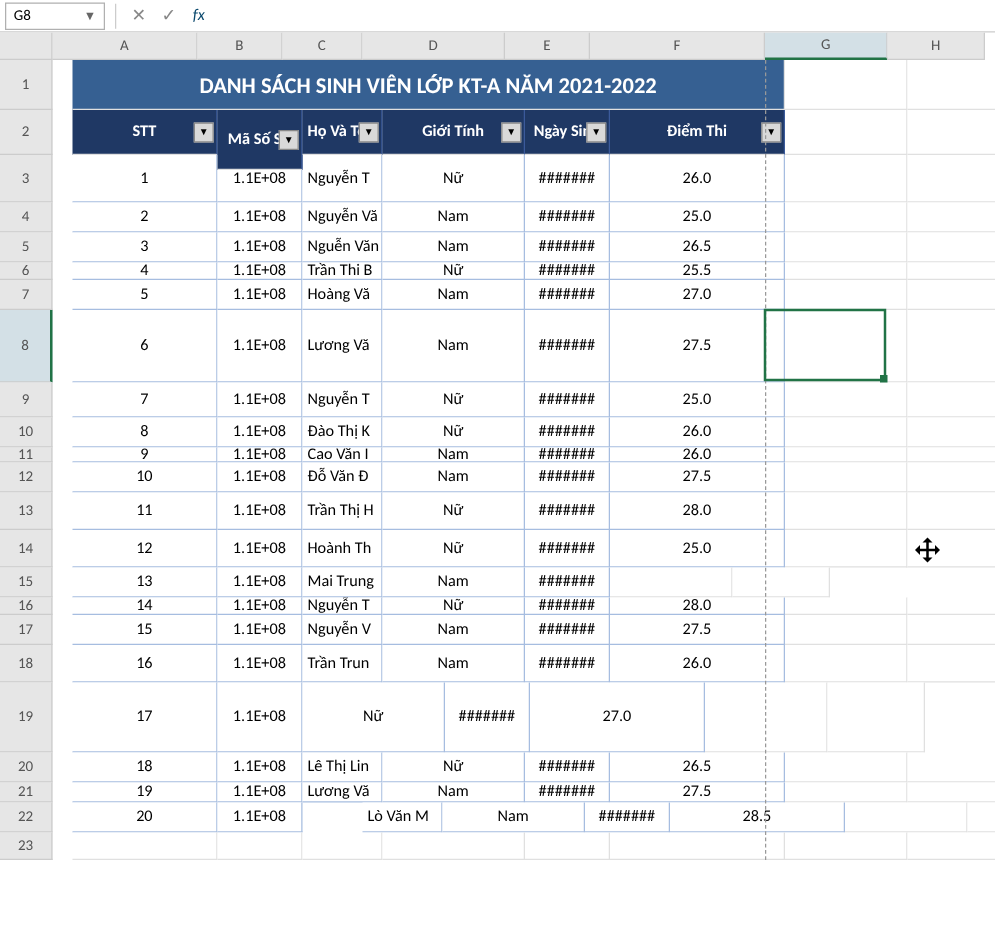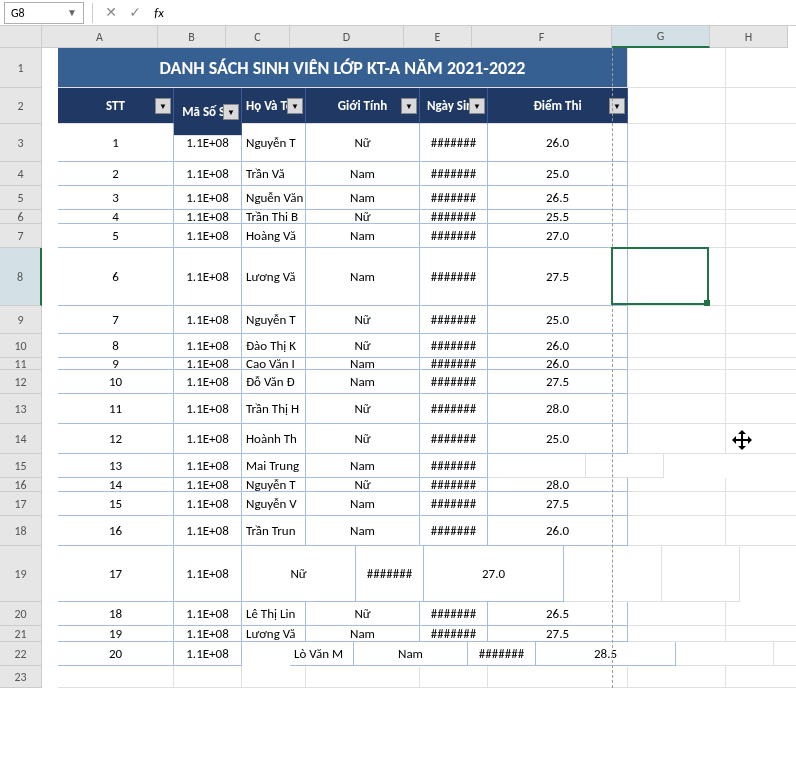--- a/index.html
+++ b/index.html
@@ -4,21 +4,21 @@
 <style>
 * { box-sizing: border-box; margin: 0; padding: 0; }
 body { font-family: Calibri, Arial, sans-serif; font-size: 13px; background: #fff; overflow: hidden; user-select: none; }
 
 .formula-bar { display: flex; align-items: center; height: 26px; border-bottom: 1px solid #ccc; background: #fff; padding: 2px 4px; gap: 4px; }
 .name-box { width: 80px; height: 22px; border: 1px solid #b0b0b0; background: #fff; padding: 0 6px; display: flex; align-items: center; justify-content: space-between; }
 .name-box-text { font-size: 12px; }
 .name-box-arrow { font-size: 10px; color: #666; }
 .fb-sep { width: 1px; height: 20px; background: #ccc; margin: 0 4px; }
 .fb-icon { width: 20px; height: 20px; display: flex; align-items: center; justify-content: center; color: #888; font-size: 14px; }
-.fb-fx { font-style: italic; color: #000000; font-size: 13px; }
+.fb-fx { font-style: italic; color: #0c4a6e; font-size: 13px; }
 .fb-input { flex: 1; height: 22px; border: none; outline: none; padding: 0 4px; }
 
 .grid-wrap { position: relative; height: 735px; overflow: hidden; }
 .corner { position: absolute; left: 0; top: 0; width: 42px; height: 22px; background: #e6e6e6; border-right: 1px solid #ccc; border-bottom: 1px solid #ccc; z-index: 3; }
 .col-headers { position: absolute; left: 42px; top: 0; height: 22px; display: flex; z-index: 2; }
 .col-h { background: #e6e6e6; border-right: 1px solid #ccc; border-bottom: 1px solid #ccc; display: flex; align-items: center; justify-content: center; color: #555; font-size: 12px; }
 .col-h.sel { background: #d3e0e6; border-bottom: 2px solid #217346; }
 .row-headers { position: absolute; left: 0; top: 22px; width: 42px; z-index: 2; }
 .row-h { background: #e6e6e6; border-right: 1px solid #ccc; border-bottom: 1px solid #ccc; display: flex; align-items: center; justify-content: center; color: #555; font-size: 12px; }
 .row-h.sel { background: #d3e0e6; border-right: 2px solid #217346; }
@@ -125,21 +125,21 @@
         <div class="cell data-cell l" style="width: 64px; height: 38px;">Nguyễn T</div>
         <div class="cell data-cell c" style="width: 114px; height: 38px;">Nữ</div>
         <div class="cell data-cell c" style="width: 68px; height: 38px;">#######</div>
         <div class="cell data-cell c" style="width: 140px; height: 38px;">26.0</div>
         <div class="cell " style="width: 98px; height: 38px;"></div>
         <div class="cell " style="width: 78px; height: 38px;"></div>
       </div>
       <div class="row" style="height: 24px;">
         <div class="cell data-cell c" style="width: 116px; height: 24px;">2</div>
         <div class="cell data-cell c" style="width: 68px; height: 24px;">1.1E+08</div>
-        <div class="cell data-cell l" style="width: 64px; height: 24px;">Trần Vă</div>
+        <div class="cell data-cell l" style="width: 64px; height: 24px;">Nguyễn Vă</div>
         <div class="cell data-cell c" style="width: 114px; height: 24px;">Nam</div>
         <div class="cell data-cell c" style="width: 68px; height: 24px;">#######</div>
         <div class="cell data-cell c" style="width: 140px; height: 24px;">25.0</div>
         <div class="cell " style="width: 98px; height: 24px;"></div>
         <div class="cell " style="width: 78px; height: 24px;"></div>
       </div>
       <div class="row" style="height: 24px;">
         <div class="cell data-cell c" style="width: 116px; height: 24px;">3</div>
         <div class="cell data-cell c" style="width: 68px; height: 24px;">1.1E+08</div>
         <div class="cell data-cell l" style="width: 64px; height: 24px;">Nguễn Văn</div>

